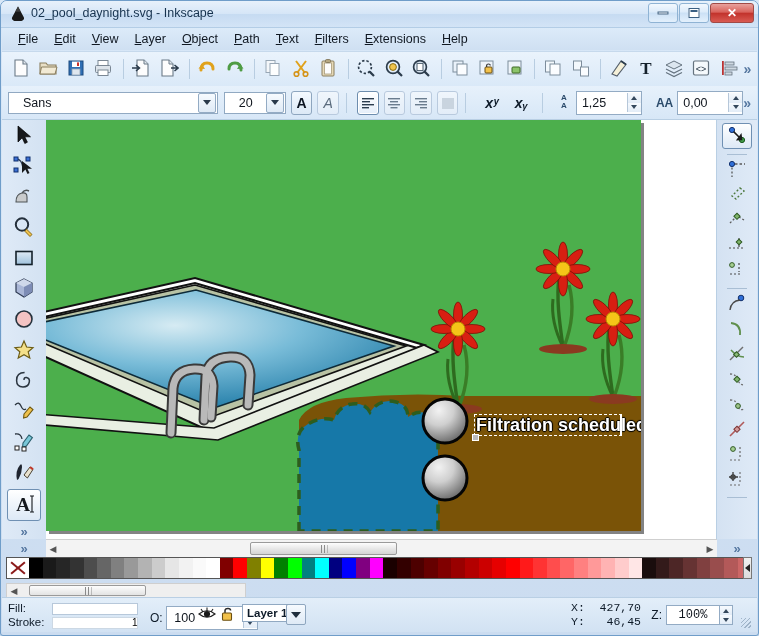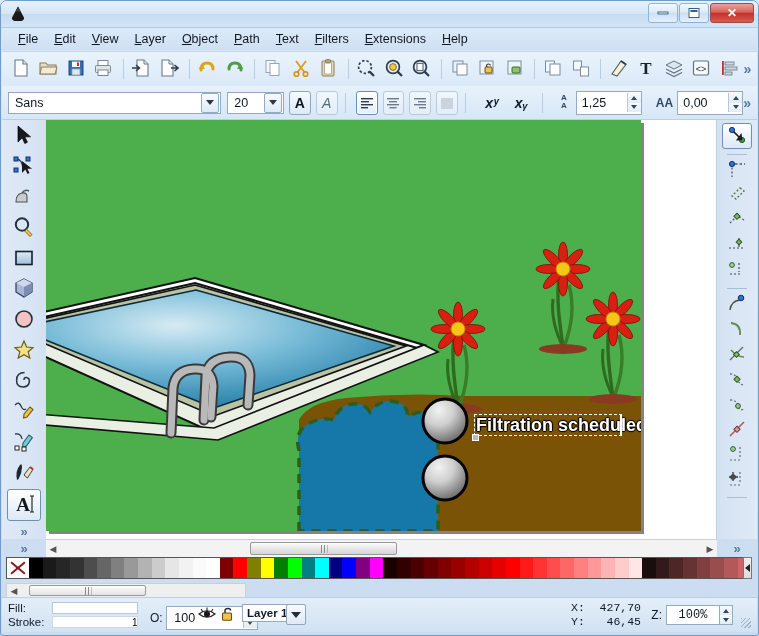--- a/index.html
+++ b/index.html
@@ -85,21 +85,21 @@
   .textbar{
     position:absolute;left:1px;right:1px;top:85px;height:33px;
     background:linear-gradient(180deg,#e7f1fb 0%,#d7e7f7 100%);
     border-bottom:1px solid #b9cfe4;
     display:flex;align-items:center;padding-left:6px;
   }
   .combo{
     height:22px;border:1px solid #91a9c2;background:#fff;display:flex;align-items:center;
     box-sizing:border-box;
   }
-  .combo .val{padding:0 6px;font-size:12.5px;color:#10161e;flex:1;white-space:nowrap;
+  .combo .val{padding:0 14px;font-size:12.5px;color:#10161e;flex:1;white-space:nowrap;
     overflow:hidden;}
   .combo .arrow{
     width:18px;height:20px;margin:0 1px;border:1px solid #93abc4;border-radius:2px;
     background:linear-gradient(180deg,#f7fbff 0%,#dfeaf6 100%);
     display:flex;align-items:center;justify-content:center;box-sizing:border-box;
   }
   .combo .arrow:after{content:"";border-left:4px solid transparent;border-right:4px solid transparent;
     border-top:5px solid #2a3a4b;}
   .fontcombo{width:235px;}
   .sizecombo{width:62px;margin-left:6px;}
@@ -249,21 +249,21 @@
     background:repeating-linear-gradient(90deg,#8a8a8a 0 1px,transparent 1px 3px);}
   .pal-scroll .a{width:14px;text-align:center;color:#555;font-size:9px;}
 
   
   .statusbar{
     position:absolute;left:1px;right:1px;bottom:3px;height:34px;
     background:linear-gradient(180deg,#e3eef9 0%,#d2e2f3 100%);
     border-top:1px solid #b9cfe4;
   }
   .fs-block{position:absolute;left:6px;top:3px;font-size:11.5px;color:#0d1a28;line-height:14px;}
-  .fs-row{display:flex;align-items:center;}
+  .fs-row{display:flex;align-items:flex-end;}
   .fs-lbl{width:44px;}
   .fs-val{width:86px;height:12px;background:#fff;border:1px solid #b7c8da;box-sizing:border-box;}
   .fs-val.empty{background:#fff;border-color:#ccd8e4;}
   .stroke-w{margin-left:4px;font-size:10px;}
   .op-block{position:absolute;left:148px;top:8px;display:flex;align-items:center;font-size:12px;}
   .op-block .lb{margin-right:3px;color:#0d1a28;}
   .eye{position:absolute;left:196px;top:9px;}
   .lockico{position:absolute;left:219px;top:9px;}
   .layercombo{
     position:absolute;left:240px;top:6px;width:62px;height:18px;border:1px solid #91a9c2;
@@ -320,20 +320,21 @@
 <div id="app">
   <div class="win-frame">
 
     <div class="titlebar">
       <span class="title-ico">
         <svg width="18" height="18" viewBox="0 0 18 18">
           <path d="M9 1.5 L3.2 12.2 C2.2 13.9 4 16 6.6 16 L11.4 16 C14 16 15.8 13.9 14.8 12.2 Z" fill="#1a1a1a"></path>
           <path d="M9 1.5 L6.2 6.8 L11.8 6.8 Z" fill="#3c3c3c"></path>
         </svg>
       </span>
+      <span class="title-text">02_pool_daynight.svg - Inkscape</span>
       <div class="wbtns">
         <div class="wbtn">
           <i>
               <span class="min-glyph"></span>
             </i>
         </div>
         <div class="wbtn">
           <i>
               <span class="max-glyph"></span>
             </i>

